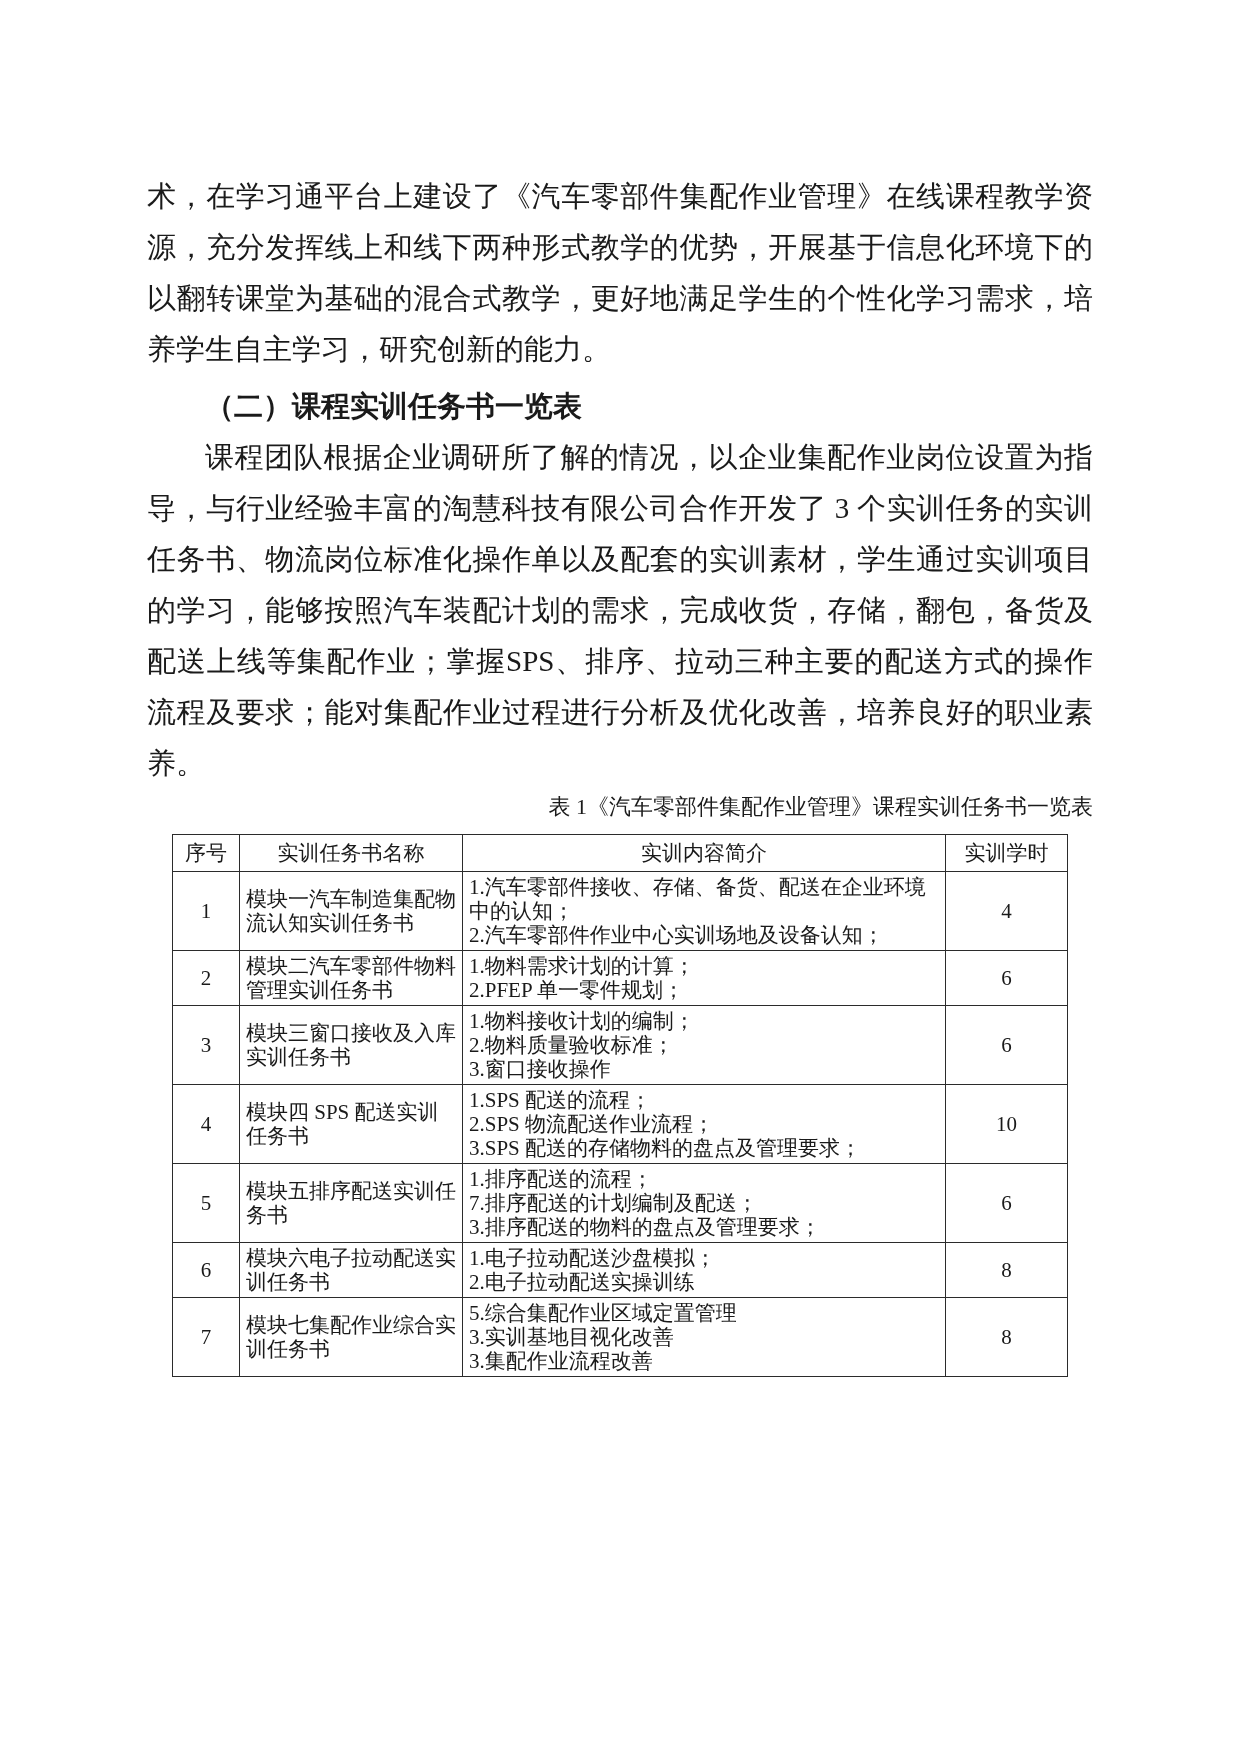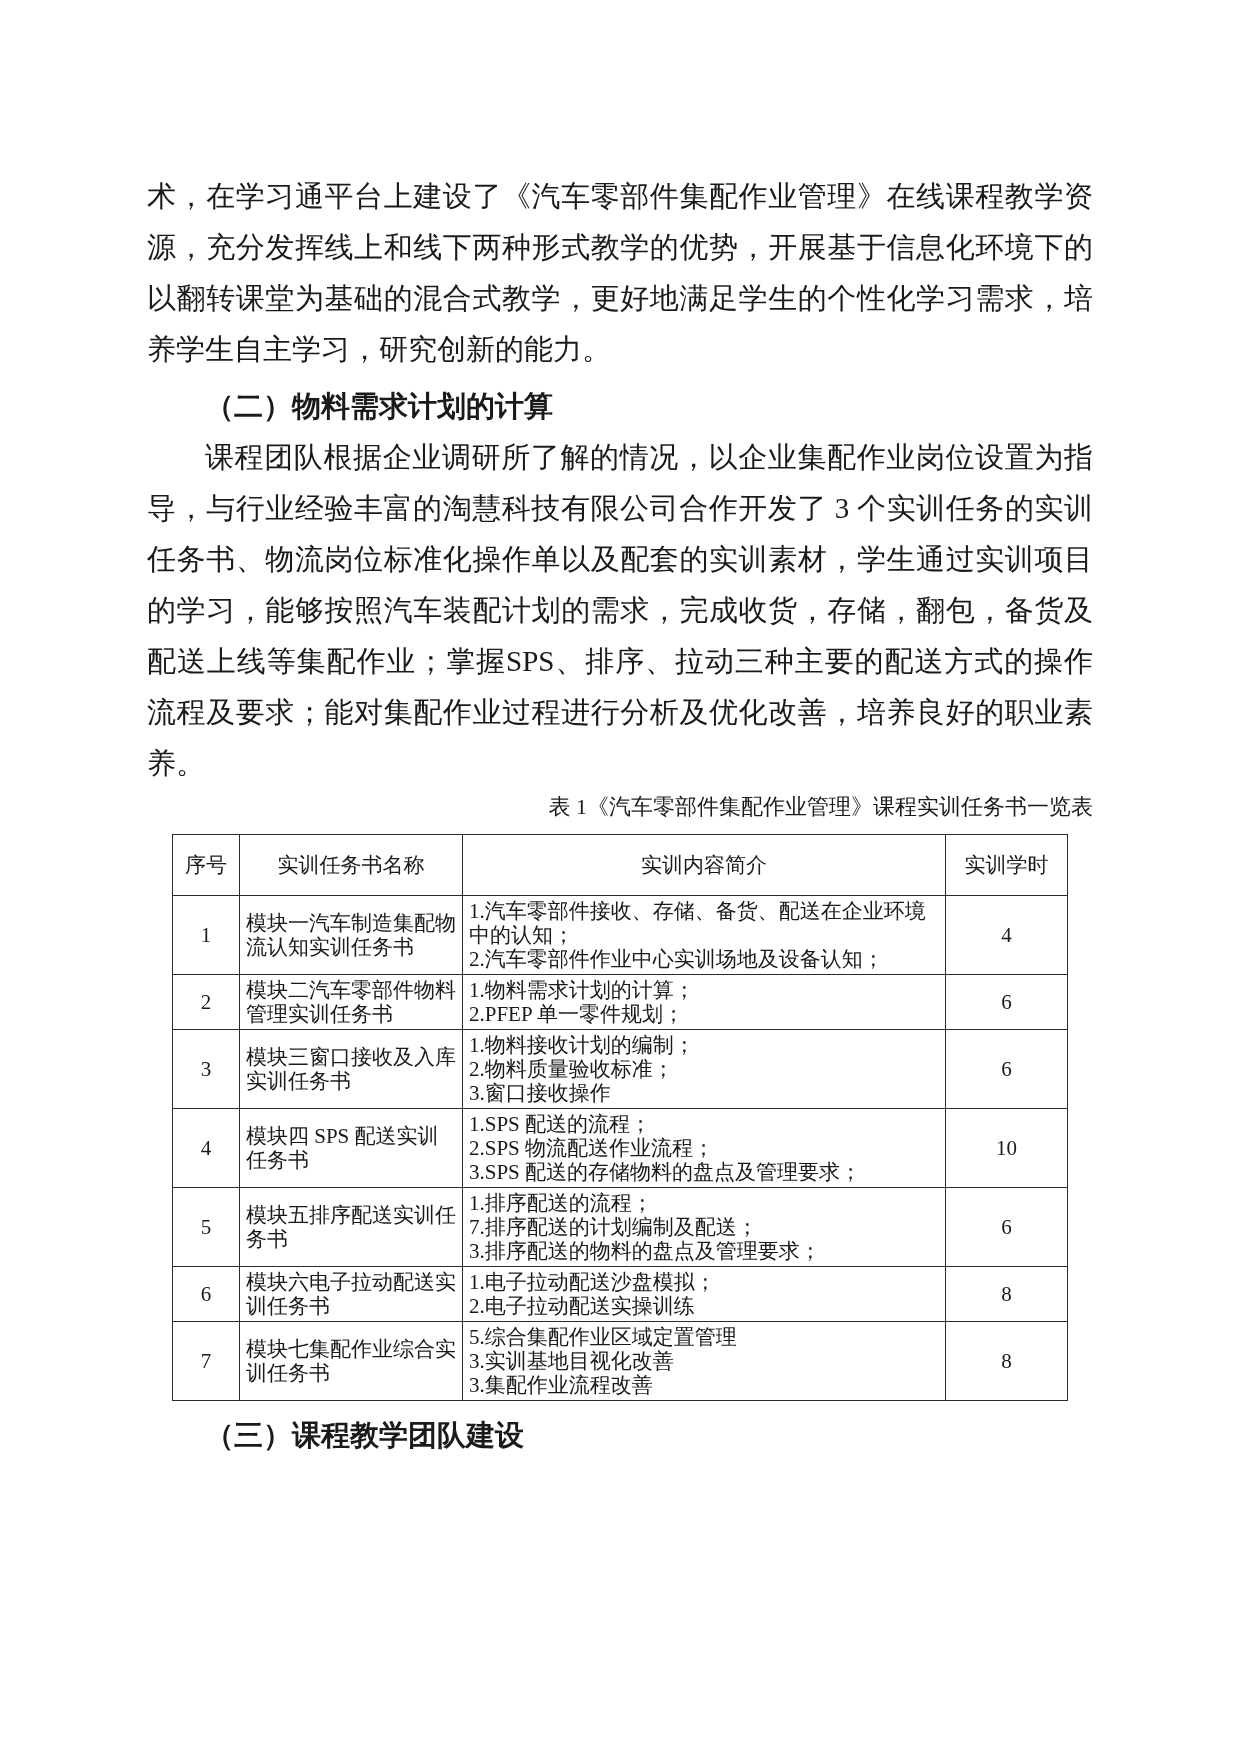--- a/index.html
+++ b/index.html
@@ -60,36 +60,36 @@
     border: 1px solid #2b2b2b;
     line-height: 24px;
     vertical-align: middle;
     padding: 3px 6px;
     box-sizing: border-box;
     word-break: break-all;
   }
   table.task-table th {
     font-weight: normal;
     text-align: center;
-    padding: 18px 4px;
+    padding: 6px 4px;
   }
   td.col-no   { text-align: center; }
   td.col-name { text-align: left; padding: 3px 10px; }
   td.col-content { text-align: left; padding: 3px 8px; }
   td.col-hours { text-align: center; }
   .p3 { margin-top: 14px; }
 </style>
 </head>
 <body>
 
 <div class="page">
 
   <p class="body-text no-indent">术，在学习通平台上建设了《汽车零部件集配作业管理》在线课程教学资源，充分发挥线上和线下两种形式教学的优势，开展基于信息化环境下的以翻转课堂为基础的混合式教学，更好地满足学生的个性化学习需求，培养学生自主学习，研究创新的能力。</p>
 
-  <h2 class="section-heading">（二）物料需求计划的计算</h2>
+  <h2 class="section-heading">（二）课程实训任务书一览表</h2>
 
   <p class="body-text">课程团队根据企业调研所了解的情况，以企业集配作业岗位设置为指导，与行业经验丰富的淘慧科技有限公司合作开发了 3 个实训任务的实训任务书、物流岗位标准化操作单以及配套的实训素材，学生通过实训项目的学习，能够按照汽车装配计划的需求，完成收货，存储，翻包，备货及配送上线等集配作业；掌握SPS、排序、拉动三种主要的配送方式的操作流程及要求；能对集配作业过程进行分析及优化改善，培养良好的职业素养。</p>
 
   <div class="table-caption">表 1《汽车零部件集配作业管理》课程实训任务书一览表</div>
 
   <table class="task-table">
     <colgroup>
       <col style="width:67px">
       <col style="width:223px">
       <col style="width:483px">
@@ -167,16 +167,15 @@
           <td class="col-content">
             <div>5.综合集配作业区域定置管理</div>
             <div>3.实训基地目视化改善</div>
             <div>3.集配作业流程改善</div>
           </td>
           <td class="col-hours">8</td>
         </tr>
       </tbody>
   </table>
 
-  <h2 class="section-heading third">（三）课程教学团队建设</h2>
 
 
 </div>
 
 </body></html>

